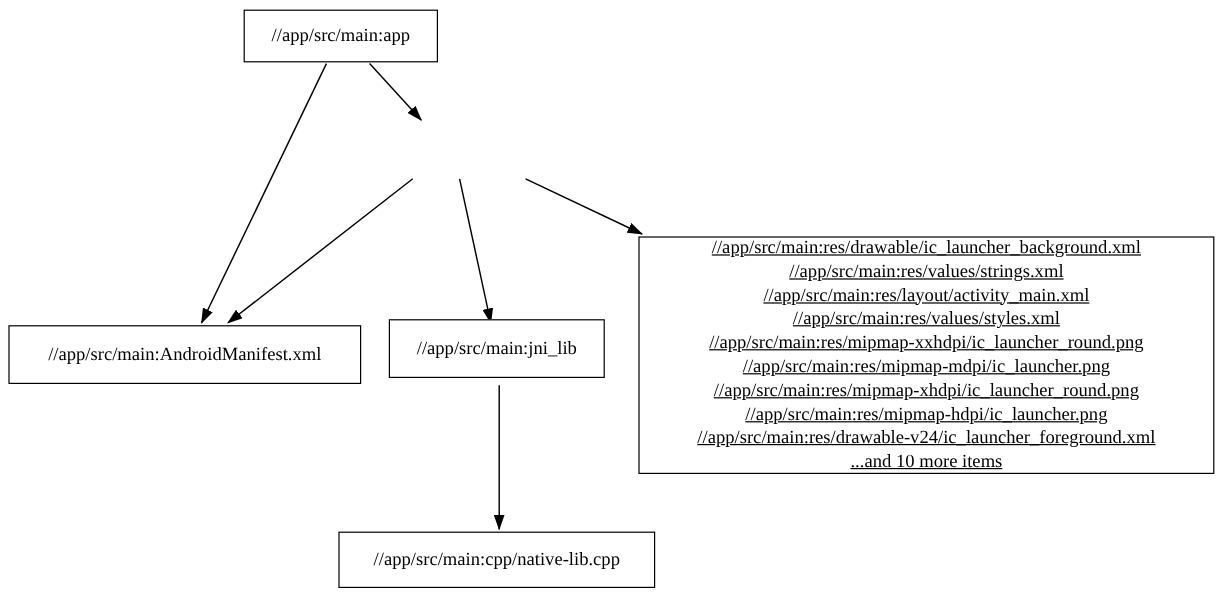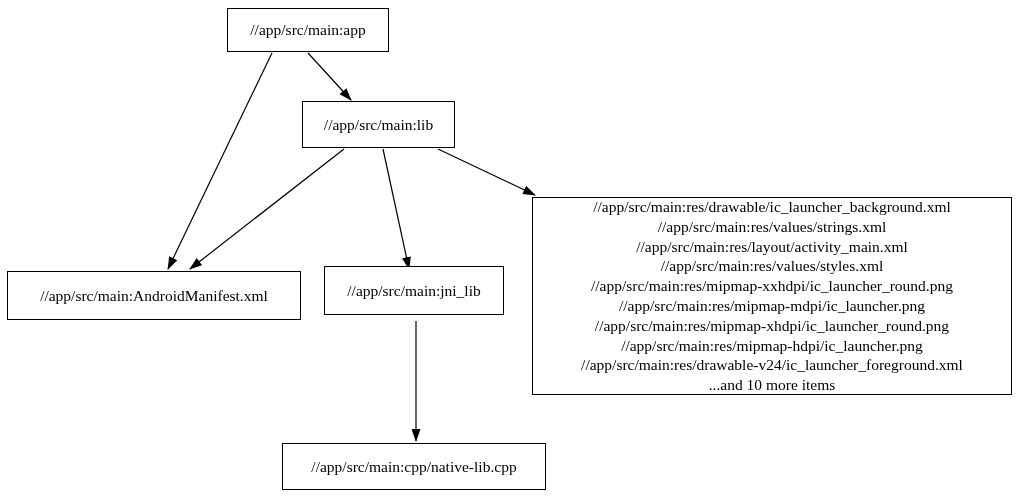--- a/index.html
+++ b/index.html
@@ -33,25 +33,25 @@
     border: 1px solid #000000;
     background: #ffffff;
     display: flex;
     align-items: center;
     justify-content: center;
     text-align: center;
     font-size: 15.5px;
     line-height: 19.8px;
     white-space: pre-line;
   }
-  .node-app            { left: 203px; top: 8px;   width: 162px; height: 44px; margin-left: 24px; }
+  .node-app            { left: 203px; top: 8px;   width: 162px; height: 44px; }
   .node-lib            { left: 302px; top: 101px; width: 153px; height: 47px; }
   .node-manifest       { left: 7px;   top: 271px; width: 294px; height: 49px; text-align: center; }
   .node-jni-lib        { left: 324px; top: 266px; width: 180px; height: 49px; }
-  .node-res-files      { left: 532px; top: 197px; width: 480px; height: 198px; }
+  .node-res-files      { left: 532px; top: 197px; width: 480px; height: 198px; text-decoration: underline; }
   .node-native-lib-cpp { left: 282px; top: 443px; width: 264px; height: 47px; }
 </style>
 </head>
 <body>
 
 <div class="canvas">
 
   <svg class="edges-layer" viewBox="0 0 1018 496" xmlns="http://www.w3.org/2000/svg">
     <defs>
       <marker id="arrowhead" markerUnits="userSpaceOnUse" markerWidth="13" markerHeight="9" refX="12" refY="4.5" orient="auto">
@@ -61,21 +61,20 @@
     <line x1="308" y1="53" x2="351" y2="100" marker-end="url(#arrowhead)"></line>
     <line x1="272" y1="53" x2="168" y2="269" marker-end="url(#arrowhead)"></line>
     <line x1="344" y1="149" x2="190" y2="269" marker-end="url(#arrowhead)"></line>
     <line x1="383" y1="149" x2="409" y2="269" marker-end="url(#arrowhead)"></line>
     <line x1="438" y1="149" x2="535" y2="195" marker-end="url(#arrowhead)"></line>
     <line x1="416" y1="321" x2="416" y2="441" marker-end="url(#arrowhead)"></line>
   </svg>
 
   <div class="node node-app">//app/src/main:app</div>
 
-  <div class="node node-lib">//app/src/main:lib</div>
 
   <div class="node node-manifest">//app/src/main:AndroidManifest.xml</div>
 
   <div class="node node-jni-lib">//app/src/main:jni_lib</div>
 
   <div class="node node-res-files">//app/src/main:res/drawable/ic_launcher_background.xml
 //app/src/main:res/values/strings.xml
 //app/src/main:res/layout/activity_main.xml
 //app/src/main:res/values/styles.xml
 //app/src/main:res/mipmap-xxhdpi/ic_launcher_round.png

